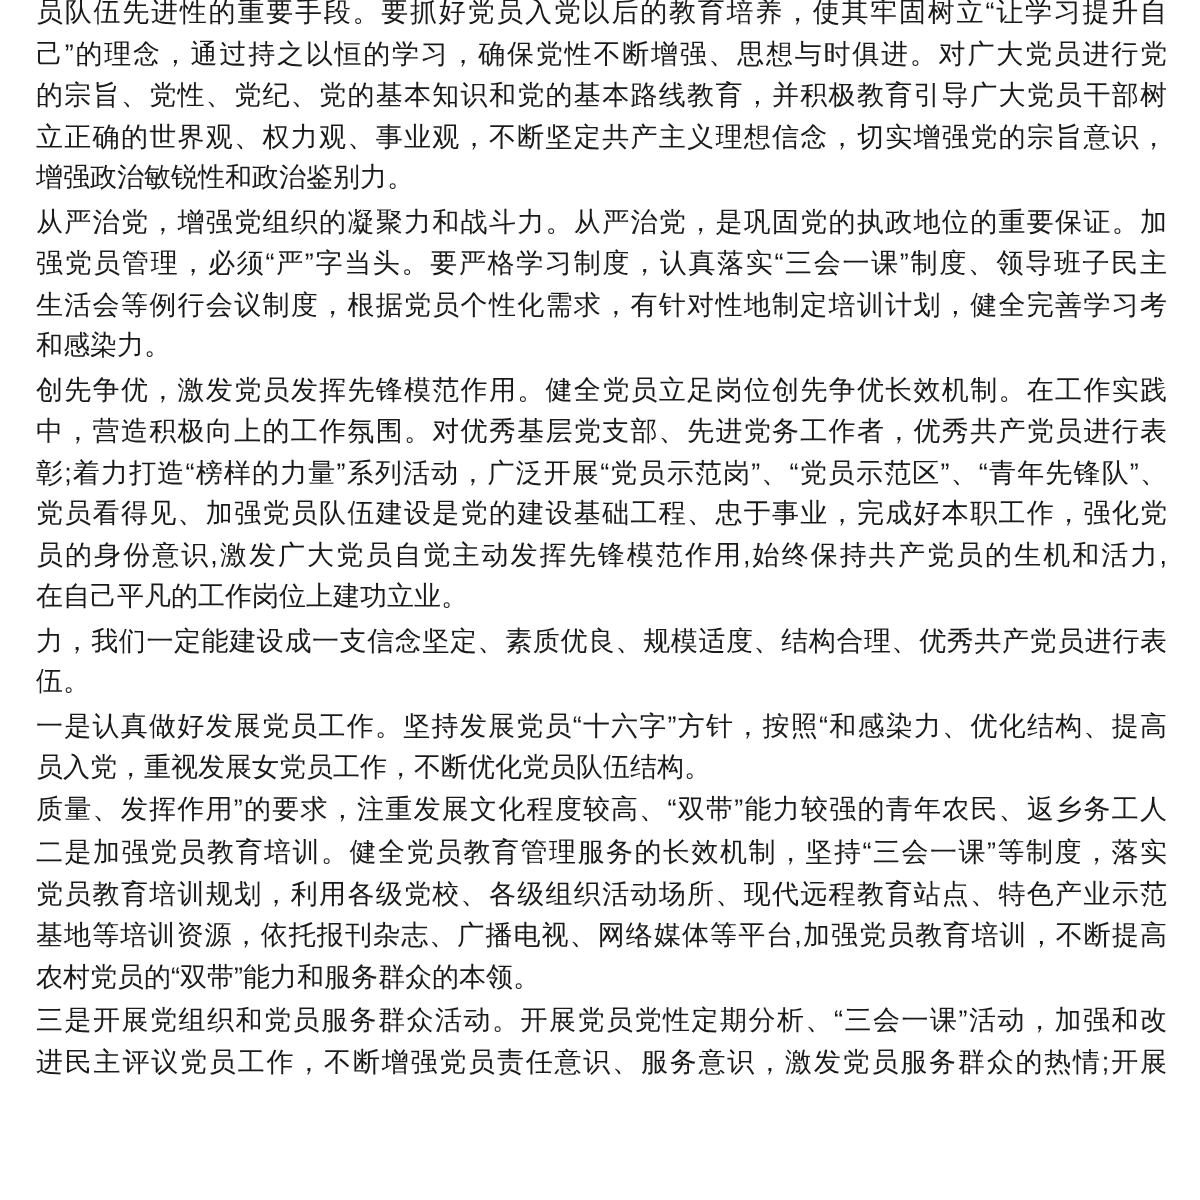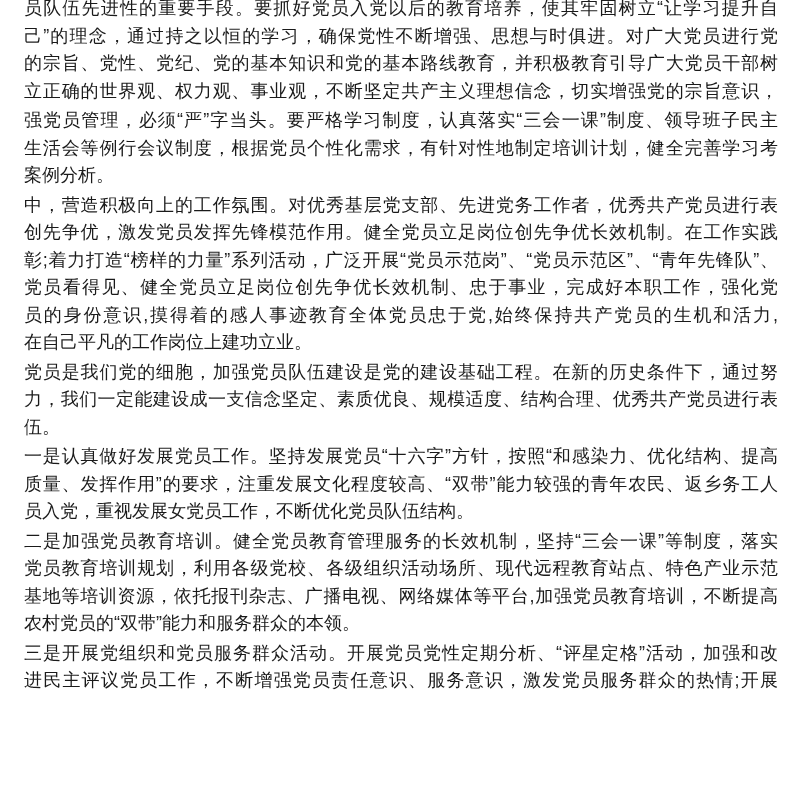--- a/index.html
+++ b/index.html
@@ -40,54 +40,55 @@
 </head>
 <body>
 
 <div class="page">
 
   <p>
     <span class="ln">员队伍先进性的重要手段。要抓好党员入党以后的教育培养，使其牢固树立“让学习提升自</span>
     <span class="ln">己”的理念，通过持之以恒的学习，确保党性不断增强、思想与时俱进。对广大党员进行党</span>
     <span class="ln">的宗旨、党性、党纪、党的基本知识和党的基本路线教育，并积极教育引导广大党员干部树</span>
     <span class="ln">立正确的世界观、权力观、事业观，不断坚定共产主义理想信念，切实增强党的宗旨意识，</span>
+    <span class="ln end">增强政治敏锐性和政治鉴别力。</span>
   </p>
 
   <p>
+    <span class="ln">从严治党，增强党组织的凝聚力和战斗力。从严治党，是巩固党的执政地位的重要保证。加</span>
     <span class="ln">强党员管理，必须“严”字当头。要严格学习制度，认真落实“三会一课”制度、领导班子民主</span>
     <span class="ln">生活会等例行会议制度，根据党员个性化需求，有针对性地制定培训计划，健全完善学习考</span>
-    <span class="ln end">案例分析。</span>
+    <span class="ln end">和感染力。</span>
   </p>
 
   <p>
+    <span class="ln">创先争优，激发党员发挥先锋模范作用。健全党员立足岗位创先争优长效机制。在工作实践</span>
     <span class="ln">中，营造积极向上的工作氛围。对优秀基层党支部、先进党务工作者，优秀共产党员进行表</span>
-    <span class="ln">创先争优，激发党员发挥先锋模范作用。健全党员立足岗位创先争优长效机制。在工作实践</span>
     <span class="ln">彰;着力打造“榜样的力量”系列活动，广泛开展“党员示范岗”、“党员示范区”、“青年先锋队”、</span>
-    <span class="ln">党员看得见、健全党员立足岗位创先争优长效机制、忠于事业，完成好本职工作，强化党</span>
-    <span class="ln">员的身份意识,摸得着的感人事迹教育全体党员忠于党,始终保持共产党员的生机和活力,</span>
+    <span class="ln">党员看得见、加强党员队伍建设是党的建设基础工程、忠于事业，完成好本职工作，强化党</span>
+    <span class="ln">员的身份意识,激发广大党员自觉主动发挥先锋模范作用,始终保持共产党员的生机和活力,</span>
     <span class="ln end">在自己平凡的工作岗位上建功立业。</span>
   </p>
 
   <p>
-    <span class="ln">党员是我们党的细胞，加强党员队伍建设是党的建设基础工程。在新的历史条件下，通过努</span>
     <span class="ln">力，我们一定能建设成一支信念坚定、素质优良、规模适度、结构合理、优秀共产党员进行表</span>
     <span class="ln end">伍。</span>
   </p>
 
   <p>
     <span class="ln">一是认真做好发展党员工作。坚持发展党员“十六字”方针，按照“和感染力、优化结构、提高</span>
+    <span class="ln end">员入党，重视发展女党员工作，不断优化党员队伍结构。</span>
     <span class="ln">质量、发挥作用”的要求，注重发展文化程度较高、“双带”能力较强的青年农民、返乡务工人</span>
-    <span class="ln end">员入党，重视发展女党员工作，不断优化党员队伍结构。</span>
   </p>
 
   <p>
     <span class="ln">二是加强党员教育培训。健全党员教育管理服务的长效机制，坚持“三会一课”等制度，落实</span>
     <span class="ln">党员教育培训规划，利用各级党校、各级组织活动场所、现代远程教育站点、特色产业示范</span>
     <span class="ln">基地等培训资源，依托报刊杂志、广播电视、网络媒体等平台,加强党员教育培训，不断提高</span>
     <span class="ln end">农村党员的“双带”能力和服务群众的本领。</span>
   </p>
 
   <p>
-    <span class="ln">三是开展党组织和党员服务群众活动。开展党员党性定期分析、“评星定格”活动，加强和改</span>
+    <span class="ln">三是开展党组织和党员服务群众活动。开展党员党性定期分析、“三会一课”活动，加强和改</span>
     <span class="ln">进民主评议党员工作，不断增强党员责任意识、服务意识，激发党员服务群众的热情;开展</span>
   </p>
 
 </div>
 
 </body></html>

